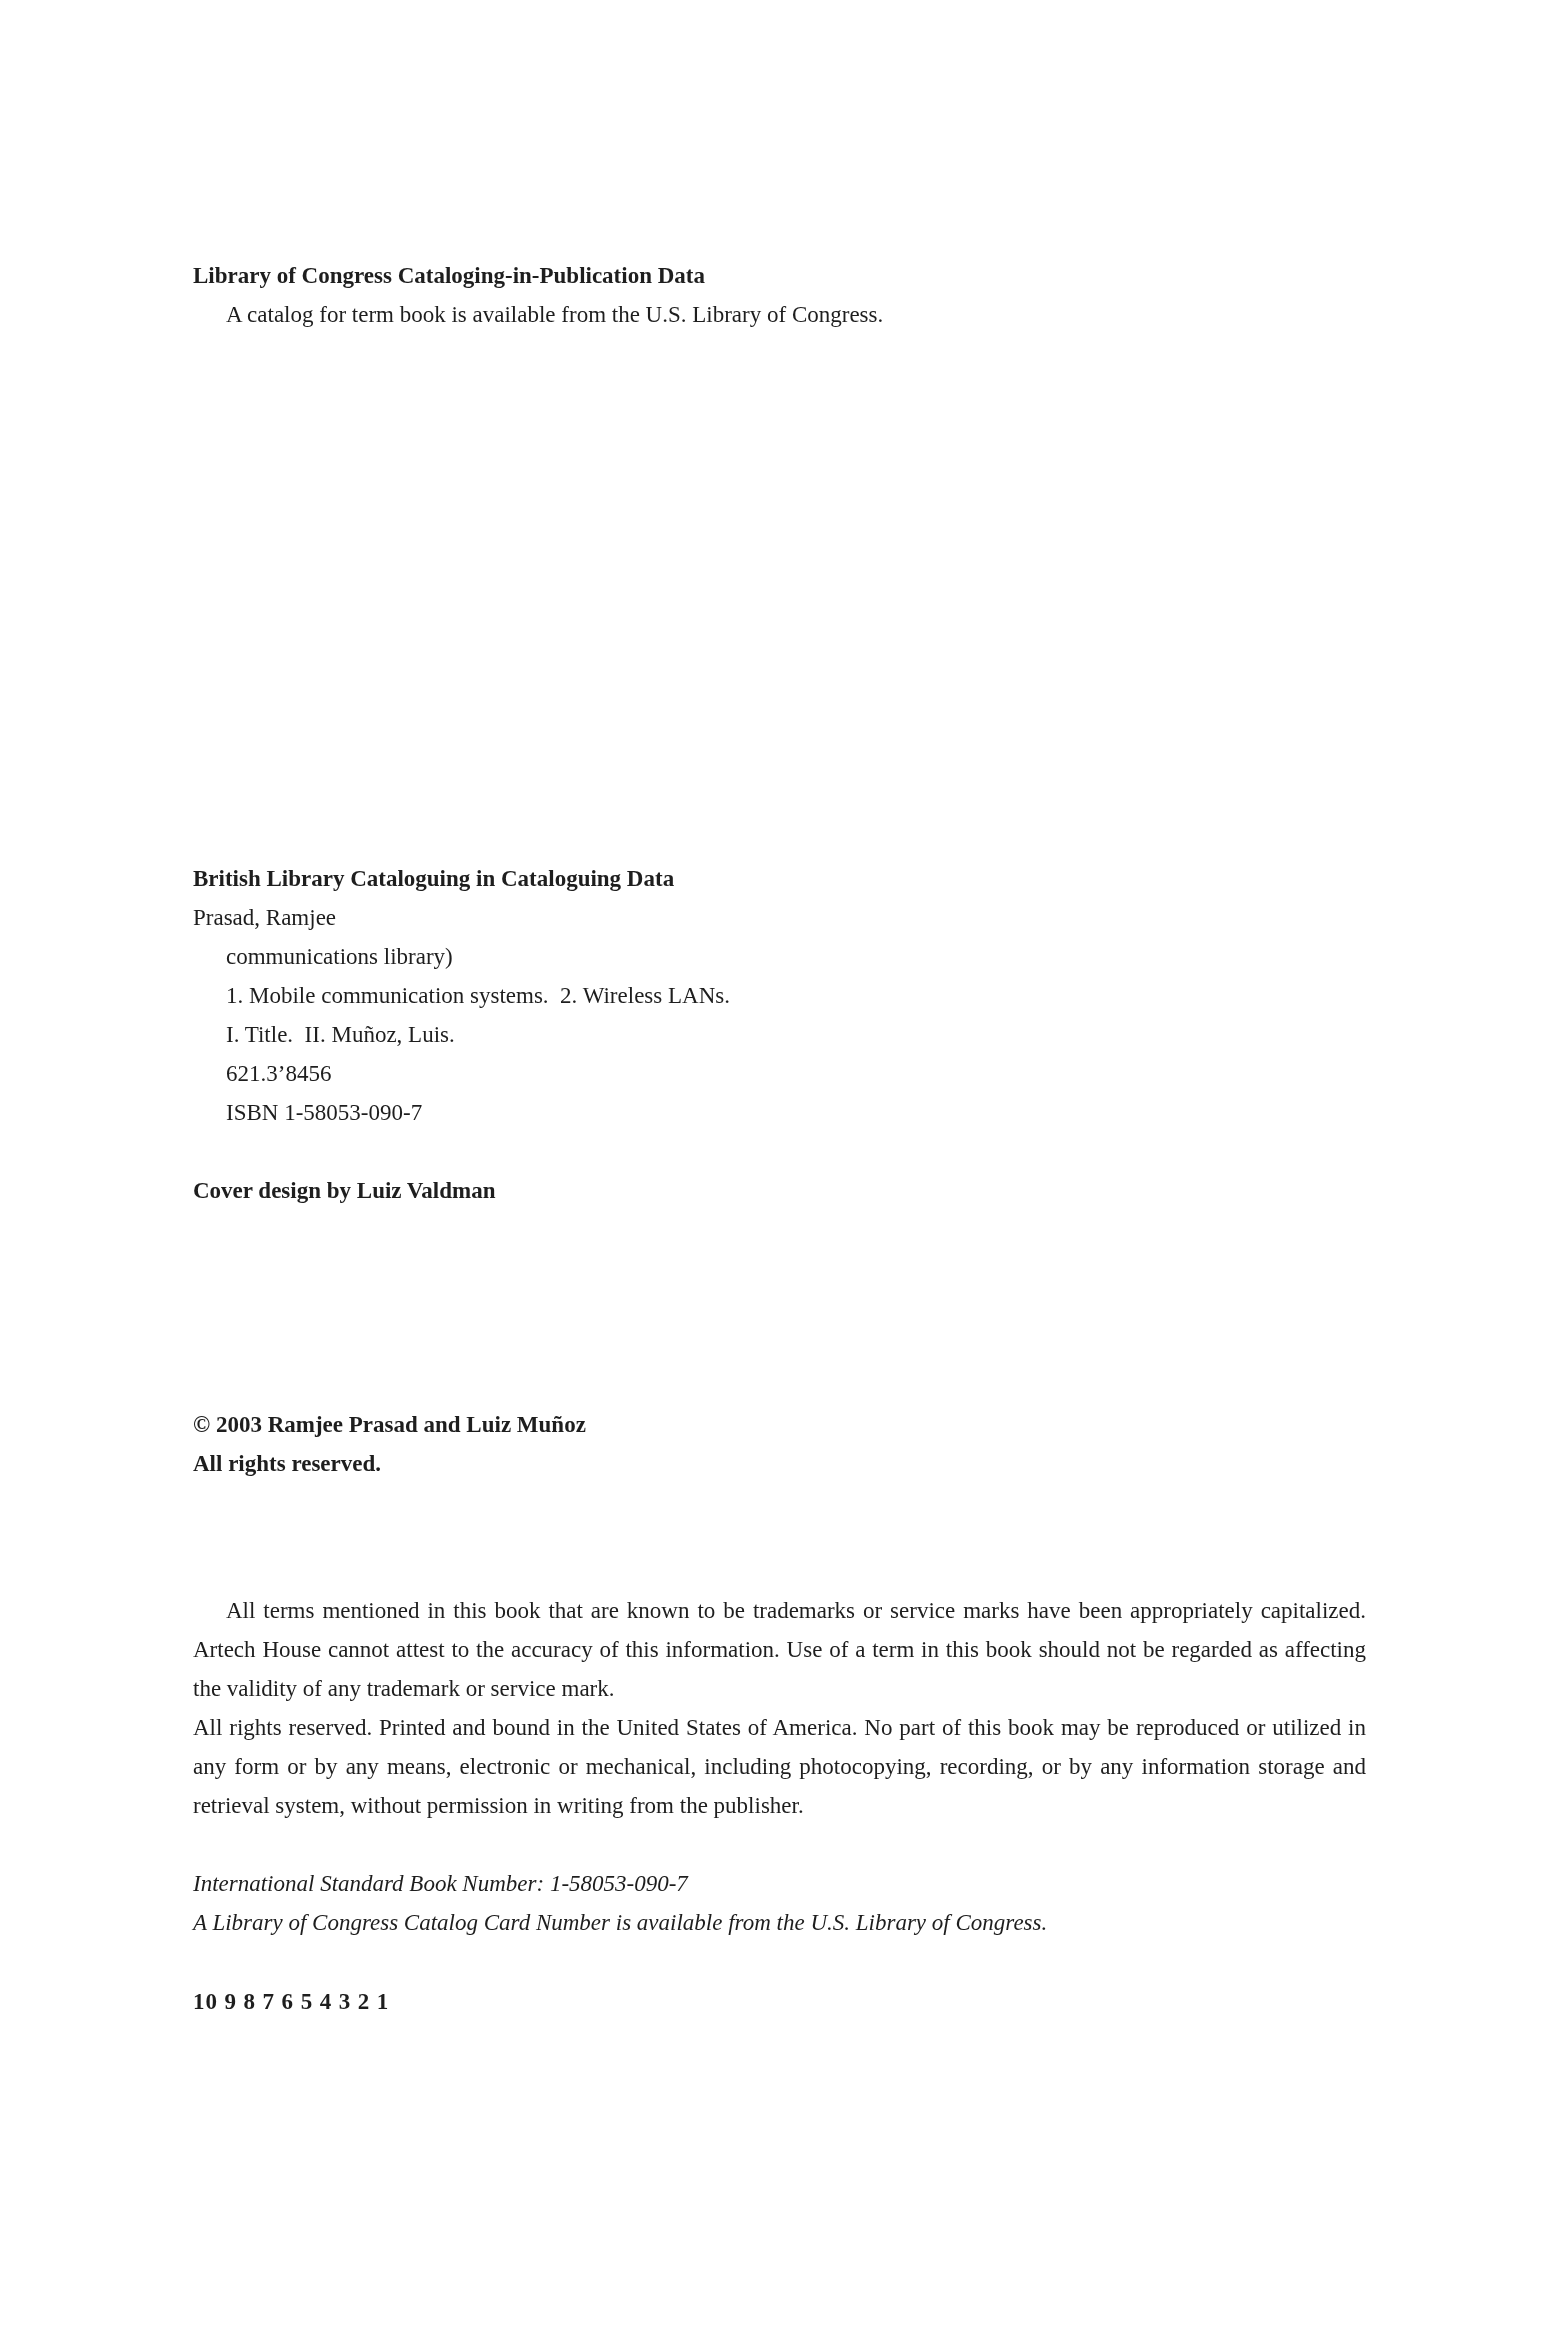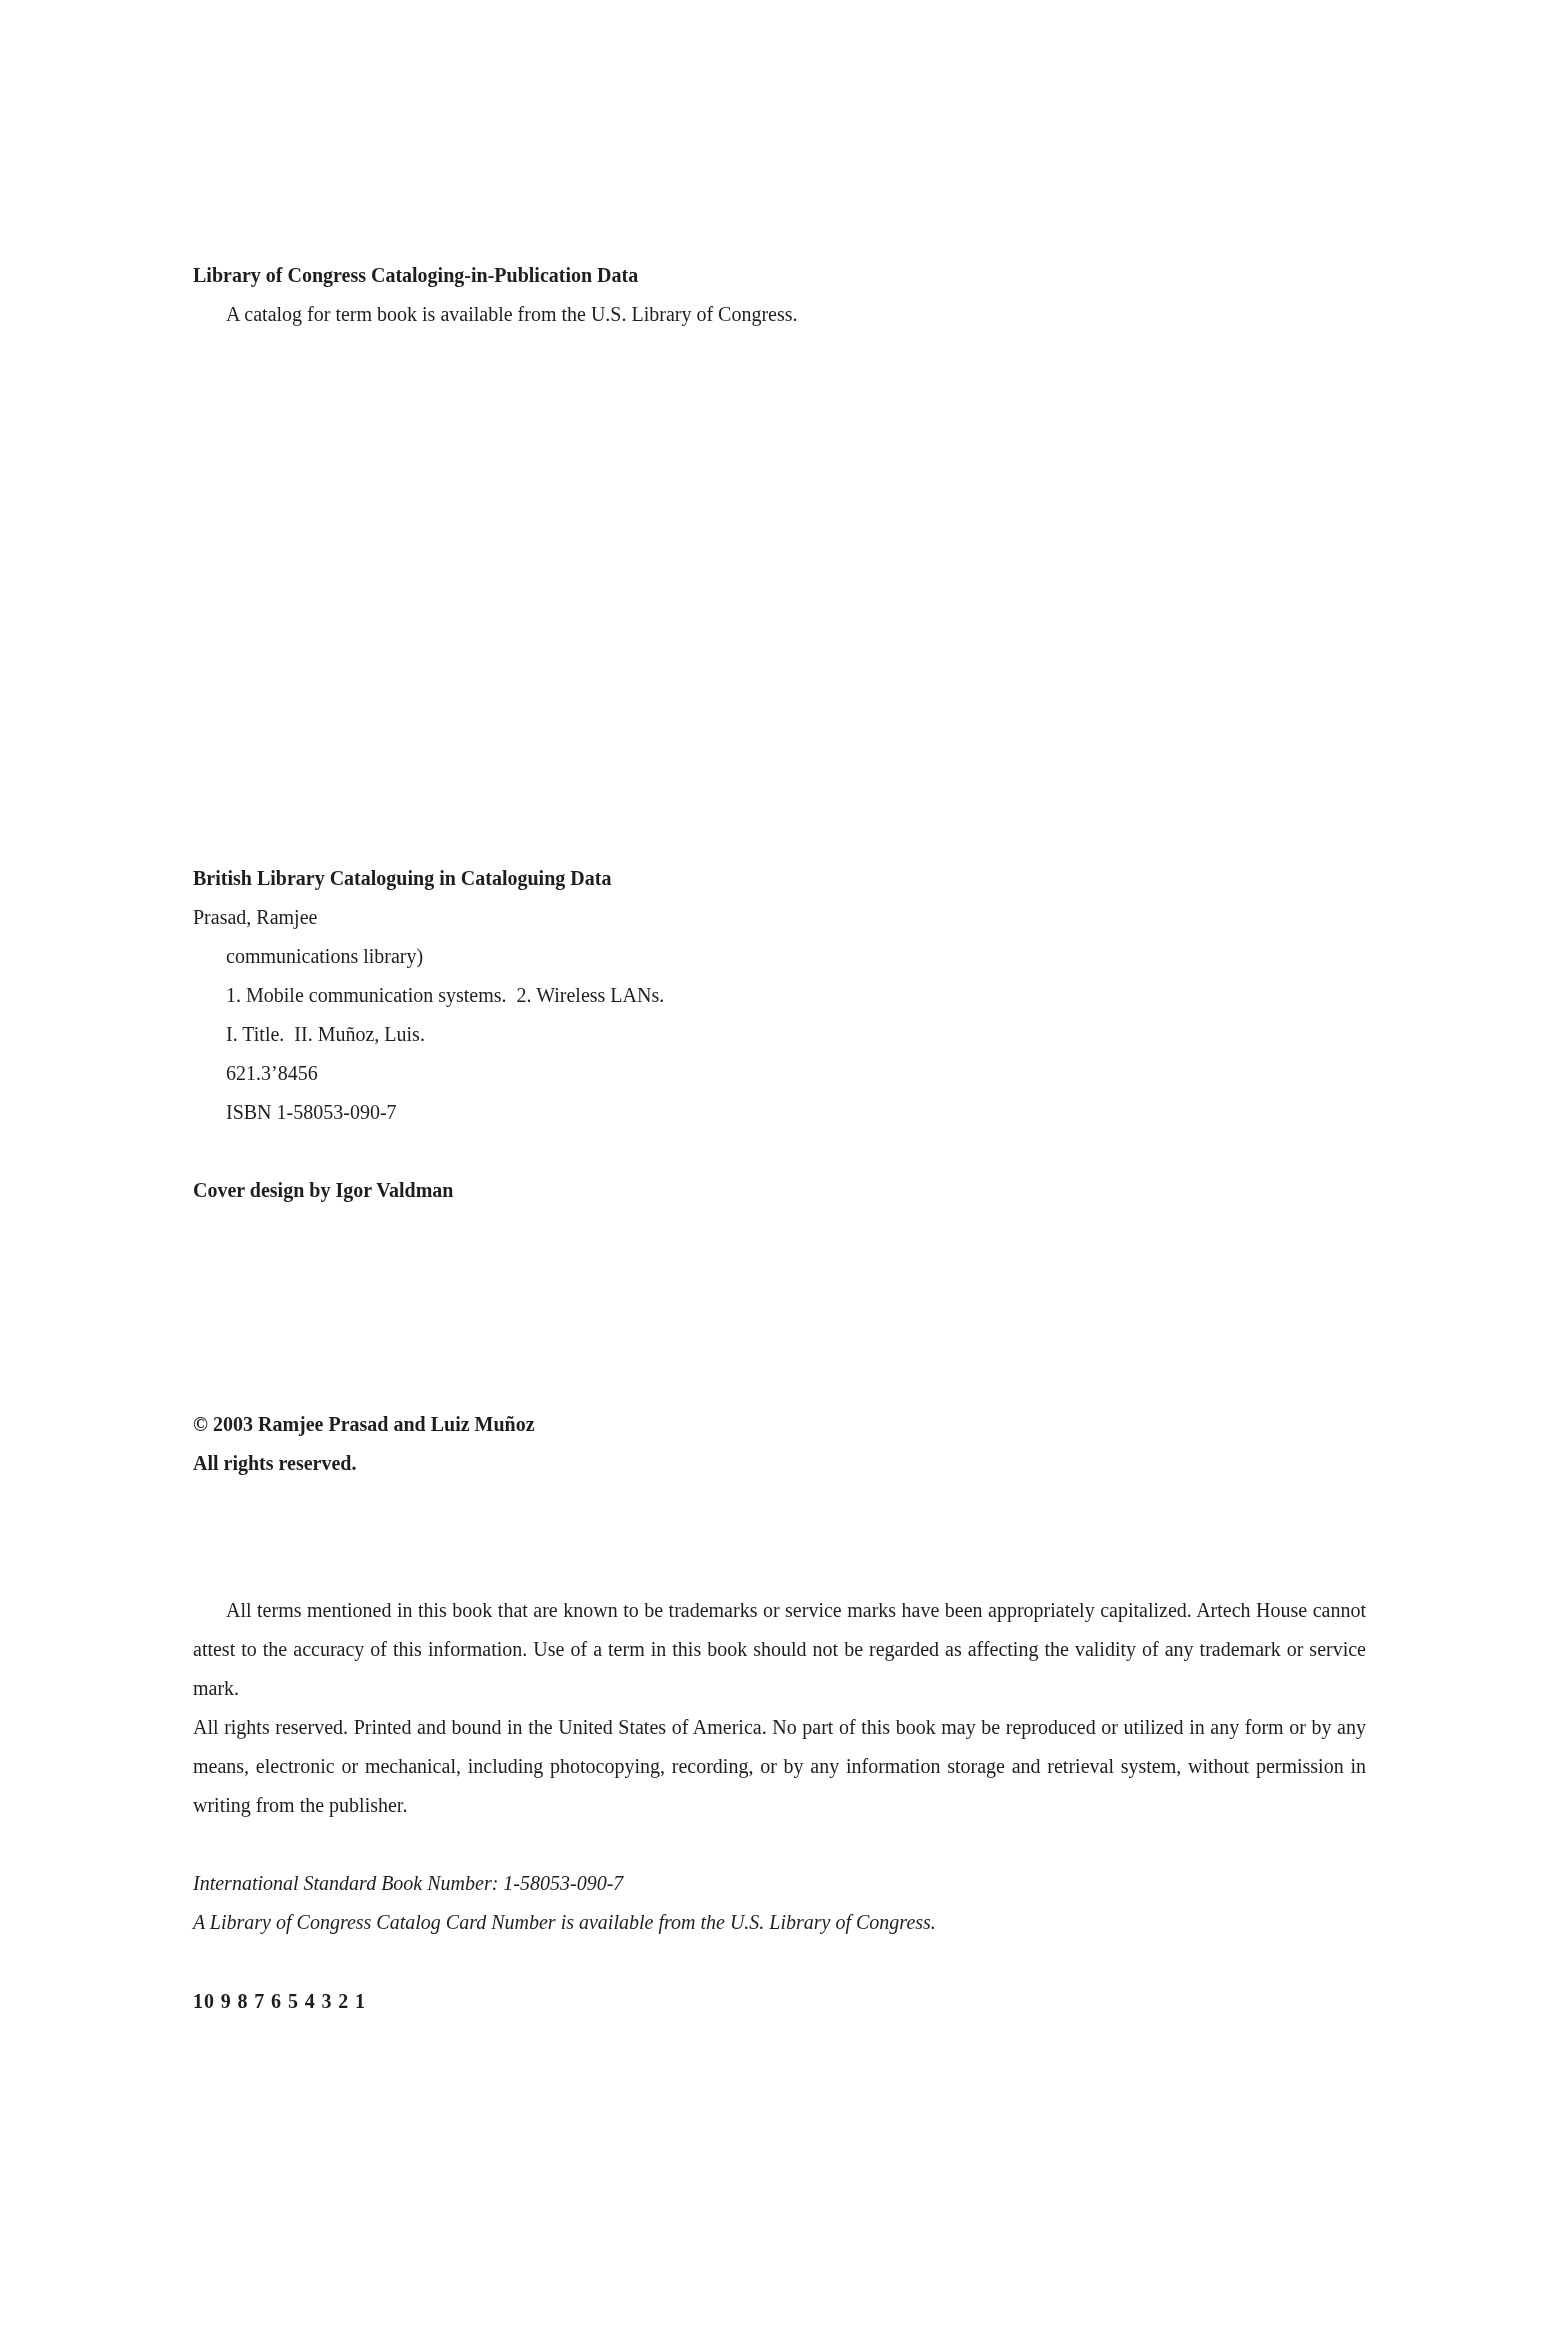--- a/index.html
+++ b/index.html
@@ -13,21 +13,21 @@
     position: relative;
     font-family: "Liberation Serif", "DejaVu Serif", serif;
     color: #1e1e1e;
     -webkit-font-smoothing: antialiased;
   }
   .content {
     position: absolute;
     left: 193px;
     top: 0;
     width: 1173px;
-    font-size: 20px;
+    font-size: 23px;
     line-height: 39px;
   }
   p {
     margin: 0;
   }
   .bold {
     font-weight: bold;
   }
   .indent {
     padding-left: 33px;
@@ -66,21 +66,21 @@
     <p class="bold">British Library Cataloguing in Cataloguing Data</p>
     <p>Prasad, Ramjee</p>
     <p class="indent">communications library)</p>
     <p class="indent pre">1. Mobile communication systems.  2. Wireless LANs.</p>
     <p class="indent pre">I. Title.  II. Muñoz, Luis.</p>
     <p class="indent">621.3’8456</p>
     <p class="indent">ISBN 1-58053-090-7</p>
   </section>
 
   <section class="sec-cover">
-    <p class="bold">Cover design by Igor Valdman</p>
+    <p class="bold">Cover design by Luiz Valdman</p>
   </section>
 
   <section class="sec-copyright">
     <p class="bold">© 2003 Ramjee Prasad and Luiz Muñoz</p>
     <p class="bold">All rights reserved.</p>
   </section>
 
   <section class="sec-legal">
     <p class="justify first-indent">All terms mentioned in this book that are known to be trademarks or service marks have been appropriately capitalized. Artech House cannot attest to the accuracy of this information. Use of a term in this book should not be regarded as affecting the validity of any trademark or service mark.</p>
     <p class="justify">All rights reserved. Printed and bound in the United States of America. No part of this book may be reproduced or utilized in any form or by any means, electronic or mechanical, including photocopying, recording, or by any information storage and retrieval system, without permission in writing from the publisher.</p>

